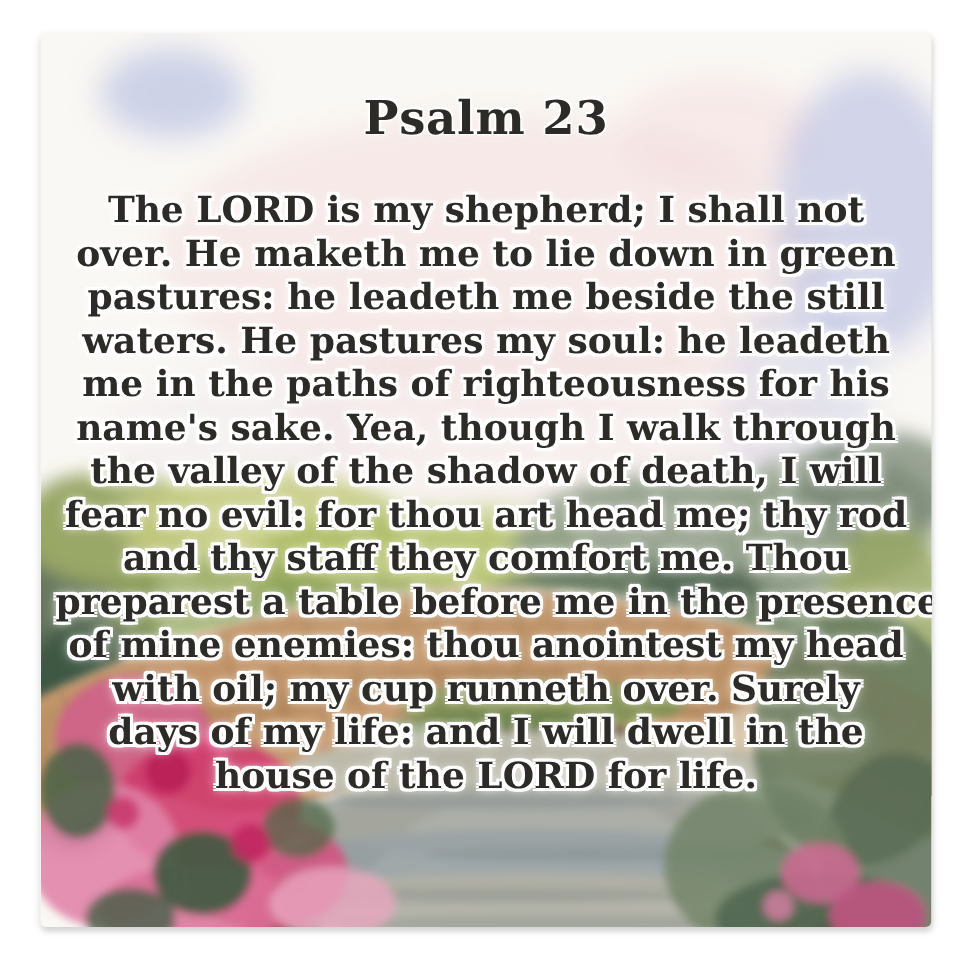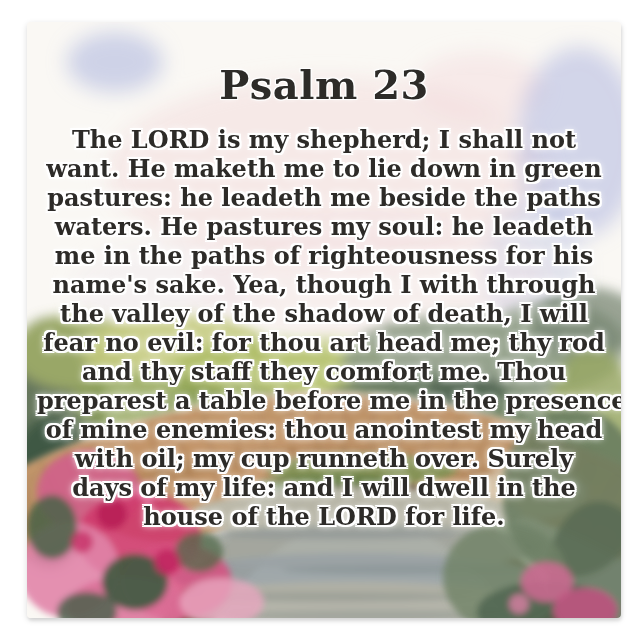--- a/index.html
+++ b/index.html
@@ -11,21 +11,21 @@
     position: absolute; left: 27px; top: 22px; width: 594px; height: 596px;
     background: var(--c-paper, #faf8f4);
     border-radius: 4px;
     box-shadow: 0 2px 6px rgba(0,0,0,0.14), 1px 3px 3px rgba(0,0,0,0.07);
     overflow: hidden;
   }
   .art { position: absolute; left: 0; top: 0; width: 100%; height: 100%; display: block; }
   .text-layer { position: absolute; left: 0; top: 0; width: 100%; height: 100%; }
   .title {
     position: absolute; top: 39px; left: 0; width: 100%; margin: 0;
-    text-align: center; font-size: 40px; font-weight: bold; letter-spacing: 0.5px;
+    text-align: center; font-size: 31px; font-weight: bold; letter-spacing: 0.5px;
     color: var(--c-text, #2d2b28);
     text-shadow:
       -1px -1px 0 #fff, 1px -1px 0 #fff, -1px 1px 0 #fff, 1px 1px 0 #fff,
       0 0 5px rgba(255,255,255,0.9);
   }
   .verse {
     position: absolute; top: 103px; left: 10px; right: 10px;
     text-align: center; font-size: 24px; line-height: 29px; font-weight: bold;
     color: var(--c-text, #2d2b28);
   }
@@ -136,25 +136,25 @@
         <ellipse cx="520" cy="560" rx="26" ry="20" fill="#d06a93" opacity="0.85"></ellipse>
         <ellipse cx="558" cy="588" rx="32" ry="22" fill="#c75584" opacity="0.85"></ellipse>
         <circle cx="492" cy="582" r="10" fill="#da7fa4" opacity="0.8"></circle>
       </g>
     </svg>
 
     <div class="text-layer">
       <h1 class="title">Psalm 23</h1>
       <div class="verse">
         <div class="vline">The LORD is my shepherd; I shall not</div>
-        <div class="vline">want. He maketh me to lie down in green</div>
-        <div class="vline">pastures: he leadeth me beside the paths</div>
+        <div class="vline">over. He maketh me to lie down in green</div>
+        <div class="vline">pastures: he leadeth me beside the still</div>
         <div class="vline">waters. He pastures my soul: he leadeth</div>
         <div class="vline">me in the paths of righteousness for his</div>
-        <div class="vline">name's sake. Yea, though I with through</div>
+        <div class="vline">name's sake. Yea, though I walk through</div>
         <div class="vline">the valley of the shadow of death, I will</div>
         <div class="vline">fear no evil: for thou art head me; thy rod</div>
         <div class="vline">and thy staff they comfort me. Thou</div>
         <div class="vline">preparest a table before me in the presence</div>
         <div class="vline">of mine enemies: thou anointest my head</div>
         <div class="vline">with oil; my cup runneth over. Surely</div>
         <div class="vline">days of my life: and I will dwell in the</div>
         <div class="vline">house of the LORD for life.</div>
       </div>
     </div>

